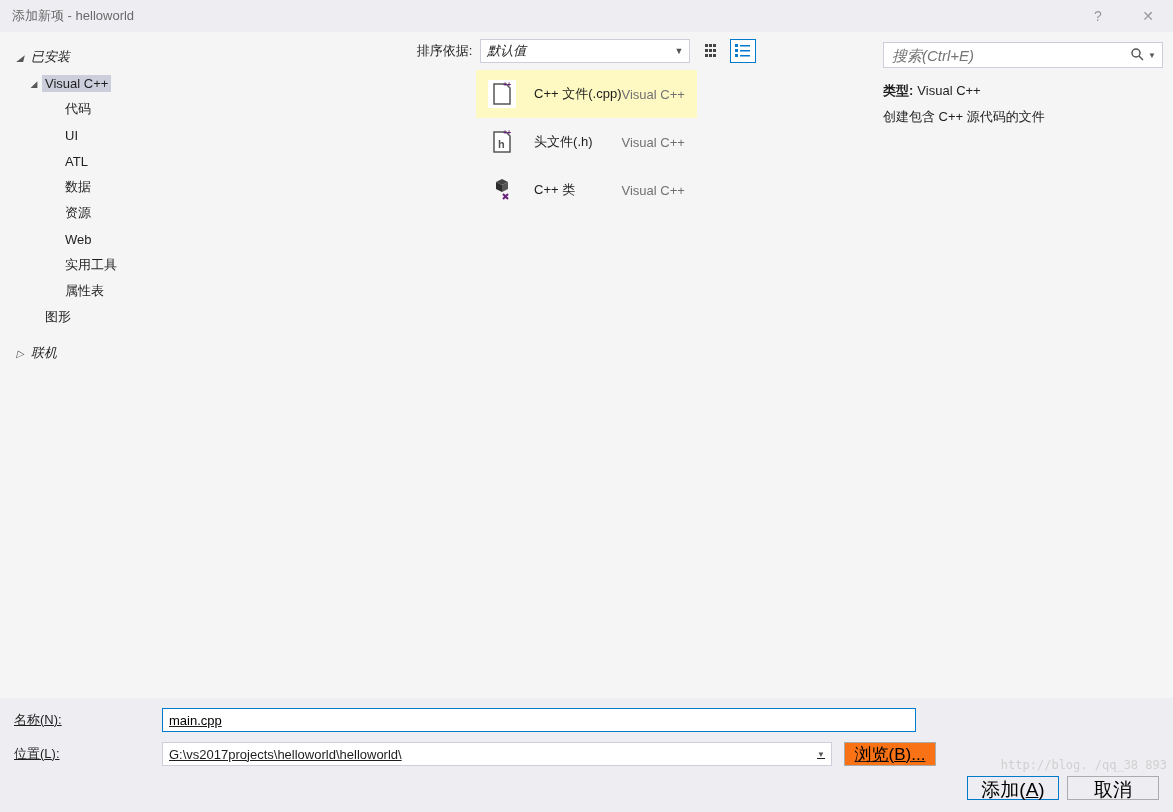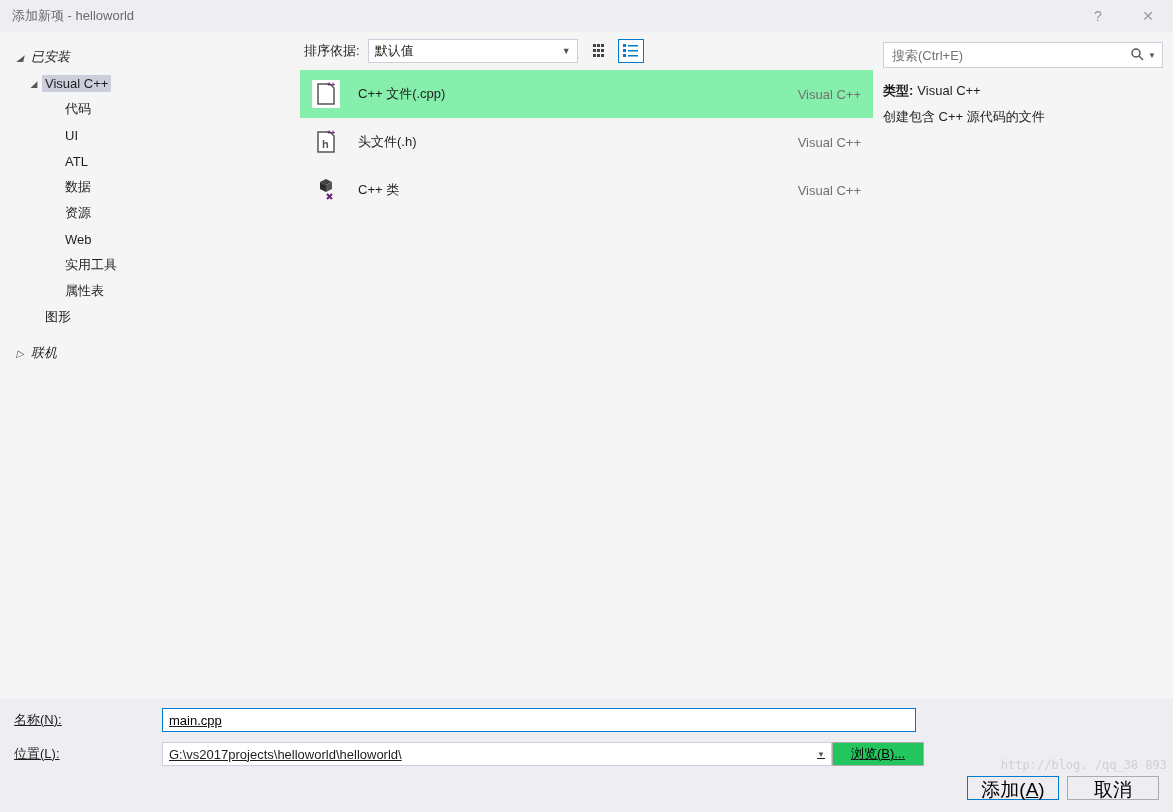--- a/index.html
+++ b/index.html
@@ -17,54 +17,54 @@
     .tree-arrow { width: 16px; text-align: center; color: #585858; font-size: 10px; }
     .tree-arrow.collapsed::before { content: '▷'; }
     .tree-arrow.expanded::before { content: '◢'; font-size: 9px; }
     .tree-label { padding: 1px 3px; }
     .tree-label.selected { background: #cccedb; }
     .tree-indent-1 { padding-left: 8px; font-style: italic; }
     .tree-indent-2 { padding-left: 22px; }
     .tree-indent-3 { padding-left: 58px; }
     
     .main { flex: 1; display: flex; background: #f5f5f5; }
-    .center { flex: 1; display: flex; flex-direction: column; }
+    .center { flex: 1; display: flex; flex-direction: column; align-items: center; }
     
     .toolbar { height: 34px; display: flex; align-items: center; padding: 10px 4px 6px 4px; gap: 6px; }
     .sort-label { margin-right: 2px; }
-    .sort-select { display: flex; align-items: center; justify-content: space-between; width: 210px; height: 24px; border: 1px solid #cccedb; background: #fff; padding: 0 6px; cursor: pointer; }
+    .sort-select { display: flex; align-items: center; justify-content: space-between; width: 210px; height: 24px; border: 1px solid #cccedb; background: #fff; padding: 0 6px; cursor: pointer; font-style: italic; }
     .sort-arrow { color: #555; font-size: 9px; }
     .view-btns { display: flex; gap: 4px; margin-left: 4px; }
     .view-btn { width: 26px; height: 24px; display: flex; align-items: center; justify-content: center; cursor: pointer; }
     .view-btn.active { border: 1px solid #007acc; background: #fff; }
     
     .template-list { flex: 1; padding-top: 4px; }
     .template-item { display: flex; align-items: center; height: 48px; padding: 0 12px 0 10px; cursor: pointer; }
-    .template-item.selected { background: #86efac; }
+    .template-item.selected { background: #fef9c3; }
     .template-icon { width: 32px; height: 32px; display: flex; align-items: center; justify-content: center; margin-right: 16px; }
     .template-name { flex: 1; }
     .template-lang { color: #717171; }
     
     .rightpanel { width: 300px; padding: 10px 10px 0 10px; background: #f5f5f5; }
     .search-box { display: flex; align-items: center; height: 26px; border: 1px solid #cccedb; background: #fff; padding: 0 4px 0 8px; margin-bottom: 14px; }
-    .search-input { flex: 1; border: none; outline: none; font-size: 13px; }
+    .search-input { flex: 1; border: none; outline: none; font-size: 15px; font-style: italic; }
     .search-icon { width: 18px; text-align: center; color: #555; cursor: pointer; }
     .search-drop { width: 12px; text-align: center; color: #555; font-size: 8px; cursor: pointer; }
     .info-line { margin-bottom: 8px; }
     .info-label { font-weight: bold; margin-right: 4px; }
     
     .bottom { position: absolute; left: 0; right: 0; bottom: 0; padding: 10px 14px 12px 14px; background: #eeeef2; }
     .form-row { display: flex; align-items: center; margin-bottom: 10px; text-decoration: underline; }
     .form-label { width: 148px; }
     .form-label u { text-decoration: underline; }
     .form-input { height: 24px; border: 1px solid #cccedb; background: #fff; padding: 0 6px; outline: none; font-size: 13px; font-family: inherit; }
     .name-input { width: 754px; border-color: #007acc; }
     .location-input { width: 670px; display: flex; align-items: center; justify-content: space-between; }
     .location-drop { font-size: 8px; color: #555; }
-    .browse-btn { width: 92px; height: 24px; background: #22c55e; border: 1px solid #acacac; cursor: pointer; font-family: inherit; font-size: 13px; }
+    .browse-btn { width: 92px; height: 24px; margin-left: 12px; background: #f97316; border: 1px solid #acacac; cursor: pointer; font-family: inherit; font-size: 17px; }
     .action-row { display: flex; justify-content: flex-end; gap: 8px; margin-top: 6px; }
     .action-btn { width: 92px; height: 24px; border: 1px solid #acacac; background: #eeeef2; cursor: pointer; font-family: inherit; font-size: 19px; }
     .action-btn.primary { border: 1px solid #007acc; }
     
     .watermark { position: absolute; right: 6px; bottom: 40px; color: #d0d0d0; font-size: 12px; font-family: monospace; pointer-events: none; }
   </style>
 </head>
 <body>
 
 <div class="titlebar">

